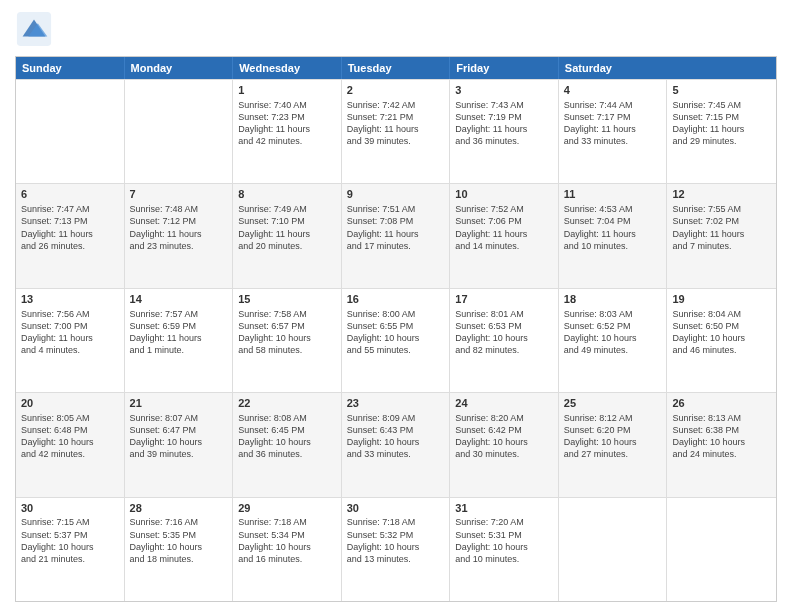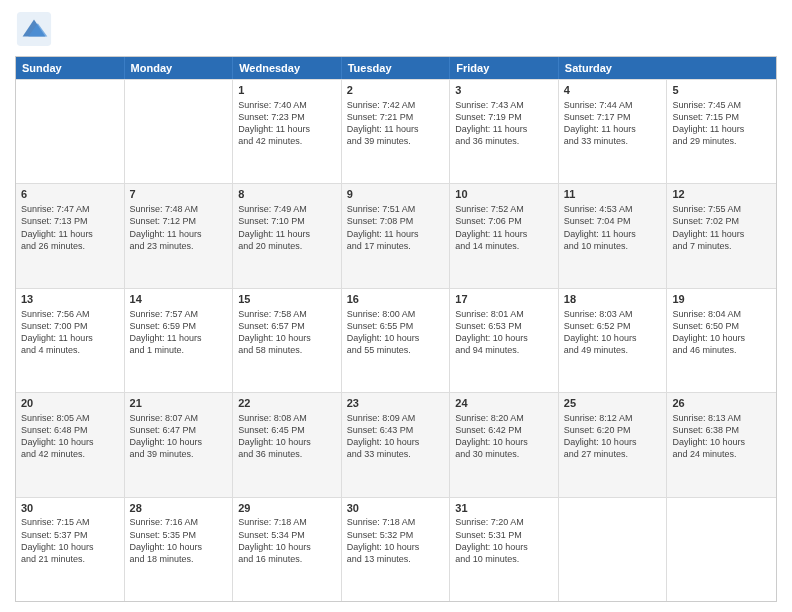--- a/index.html
+++ b/index.html
@@ -252,21 +252,21 @@
             <div class="cell-text">Sunrise: 8:00 AM</div>
             <div class="cell-text">Sunset: 6:55 PM</div>
             <div class="cell-text">Daylight: 10 hours</div>
             <div class="cell-text">and 55 minutes.</div>
           </div>
           <div class="cal-cell">
             <span class="day-num">17</span>
             <div class="cell-text">Sunrise: 8:01 AM</div>
             <div class="cell-text">Sunset: 6:53 PM</div>
             <div class="cell-text">Daylight: 10 hours</div>
-            <div class="cell-text">and 94 minutes.</div>
+            <div class="cell-text">and 82 minutes.</div>
           </div>
           <div class="cal-cell">
             <span class="day-num">18</span>
             <div class="cell-text">Sunrise: 8:03 AM</div>
             <div class="cell-text">Sunset: 6:52 PM</div>
             <div class="cell-text">Daylight: 10 hours</div>
             <div class="cell-text">and 49 minutes.</div>
           </div>
           <div class="cal-cell">
             <span class="day-num">19</span>

